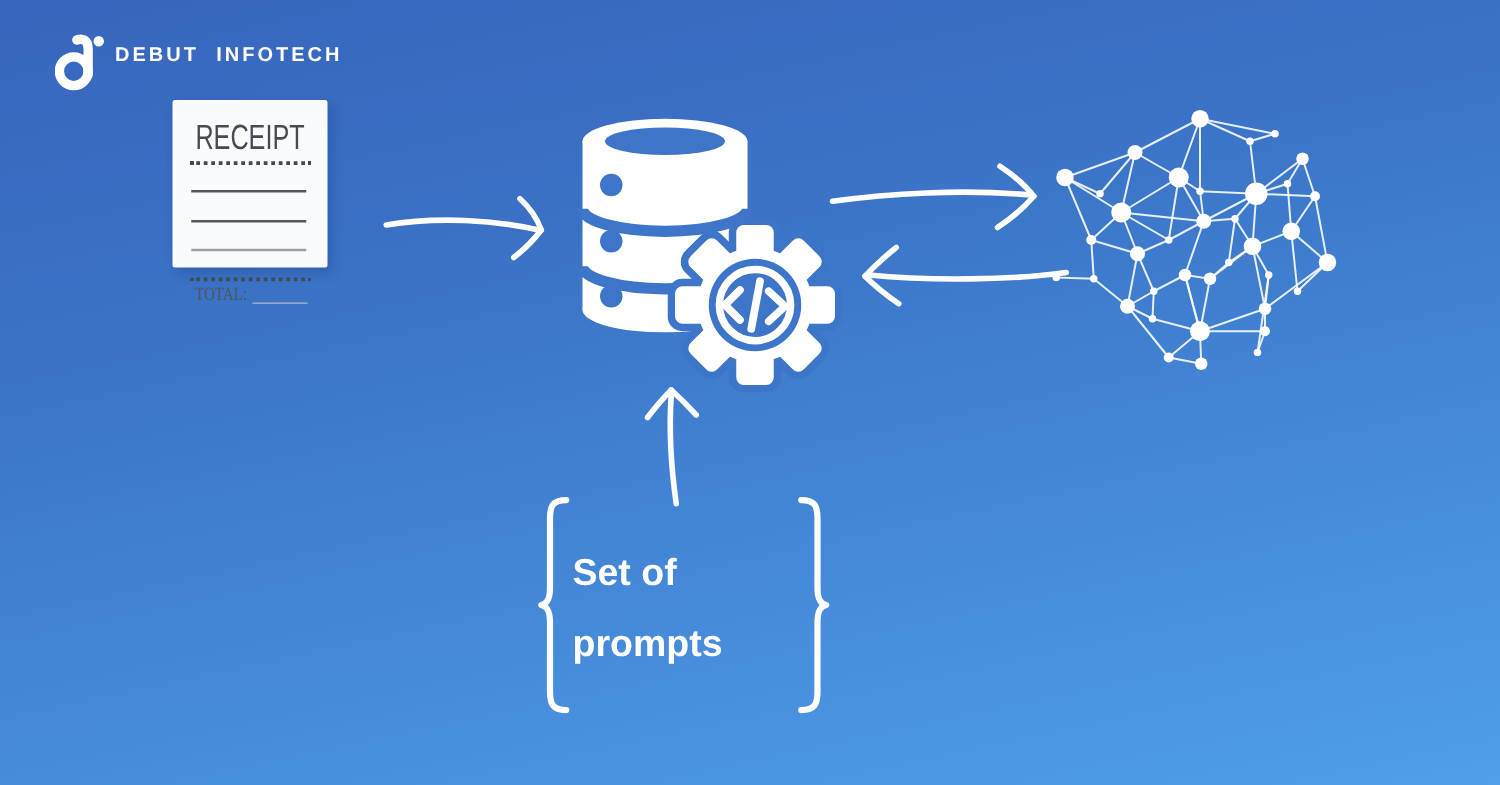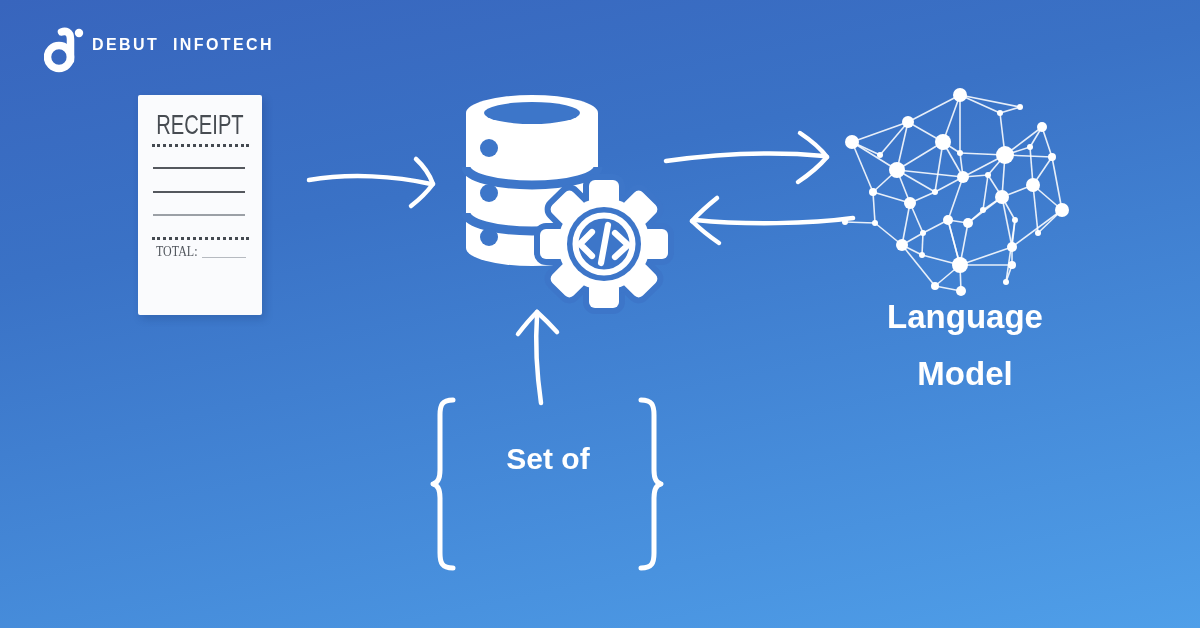--- a/index.html
+++ b/index.html
@@ -13,40 +13,40 @@
     --cutout:#3d76c9; --ink:#474c52; --white:#ffffff;
   }
   svg{display:block;}
   .abs{position:absolute;}
 
   
   .logo{position:absolute;left:44px;top:26px;display:flex;gap:8px;}
   .logo-text{color:#fff;font-weight:bold;font-size:16px;letter-spacing:2.4px;word-spacing:7px;margin-top:10px;}
 
   
-  .receipt{position:absolute;left:138px;top:95px;width:124px;height:220px;background:#fafbfd;
+  .receipt{position:absolute;left:138px;top:80px;width:124px;height:134px;background:#fafbfd;
            border-radius:2px;box-shadow:3px 4px 9px rgba(15,40,90,.20);}
   .r-title{position:absolute;top:14px;left:0;width:100%;text-align:center;color:var(--ink);
            font-size:28px;font-weight:500;transform:scaleX(.72);transform-origin:center;}
   .r-dots{position:absolute;left:14px;width:97px;border-top:3px dotted #454a51;}
   .r-dots.d1{top:49px;}
   .r-dots.d2{top:142px;}
   .r-line{position:absolute;left:15px;width:92px;background:#54585e;height:2px;}
   .r-line.l1{top:72px;}
   .r-line.l2{top:96px;}
   .r-line.l3{top:119px;background:#9ba0a6;height:1.5px;}
   .r-total{position:absolute;left:18px;top:148px;display:flex;align-items:flex-end;width:90px;font-family:Liberation Serif, serif;}
   .r-total-label{color:#50555c;font-size:15px;transform:scaleX(.8);transform-origin:left;}
   .r-total-line{flex:1;border-bottom:1.5px solid #b6bac0;margin-left:-6px;margin-bottom:2px;}
 
   
   .lm{position:absolute;left:840px;top:288px;width:250px;text-align:center;color:#fff;
       font-size:33px;font-weight:bold;line-height:57px;}
   
-  .prompts{position:absolute;left:458px;top:430px;width:180px;text-align:center;color:#fff;
+  .prompts{position:absolute;left:458px;top:430px;width:180px;color:#fff;
       font-size:30px;font-weight:bold;line-height:57px;}
 
   .overlay{position:absolute;left:0;top:0;pointer-events:none;}
 </style>
 </head>
 <body>
 
 <div class="canvas">
 
   <div class="logo">
@@ -240,28 +240,25 @@
       <circle cx="1038" cy="233" r="3" fill="#fff"></circle>
       <circle cx="1012" cy="265" r="4" fill="#fff"></circle>
       <circle cx="922" cy="255" r="3" fill="#fff"></circle>
       <circle cx="845" cy="222" r="3" fill="#fff"></circle>
       <circle cx="935" cy="286" r="4" fill="#fff"></circle>
       <circle cx="1006" cy="282" r="3" fill="#fff"></circle>
       <circle cx="961" cy="291" r="5" fill="#fff"></circle>
       <circle cx="880" cy="155" r="3" fill="#fff"></circle>
     </svg>
 
-  <div class="lm">
-    <div>Language</div>
-    <div>Model</div>
-  </div>
 
   <svg class="abs" style="left:430px;top:396px;" width="28" height="176" viewBox="0 0 28 176">
     <path d="M23,4 C12,4 10,9 10,19 L10,74 C10,83 8,87 3,88 C8,89 10,93 10,102 L10,157 C10,167 12,172 23,172" fill="none" stroke="#fff" stroke-width="5" stroke-linecap="round" stroke-linejoin="round"></path>
   </svg>
   <svg class="abs" style="left:636px;top:396px;" width="28" height="176" viewBox="0 0 28 176">
     <path d="M5,4 C16,4 18,9 18,19 L18,74 C18,83 20,87 25,88 C20,89 18,93 18,102 L18,157 C18,167 16,172 5,172" fill="none" stroke="#fff" stroke-width="5" stroke-linecap="round" stroke-linejoin="round"></path>
   </svg>
   <div class="prompts">
     <div>Set of</div>
+    <div>prompts</div>
   </div>
 
 </div>
 
 </body></html>

